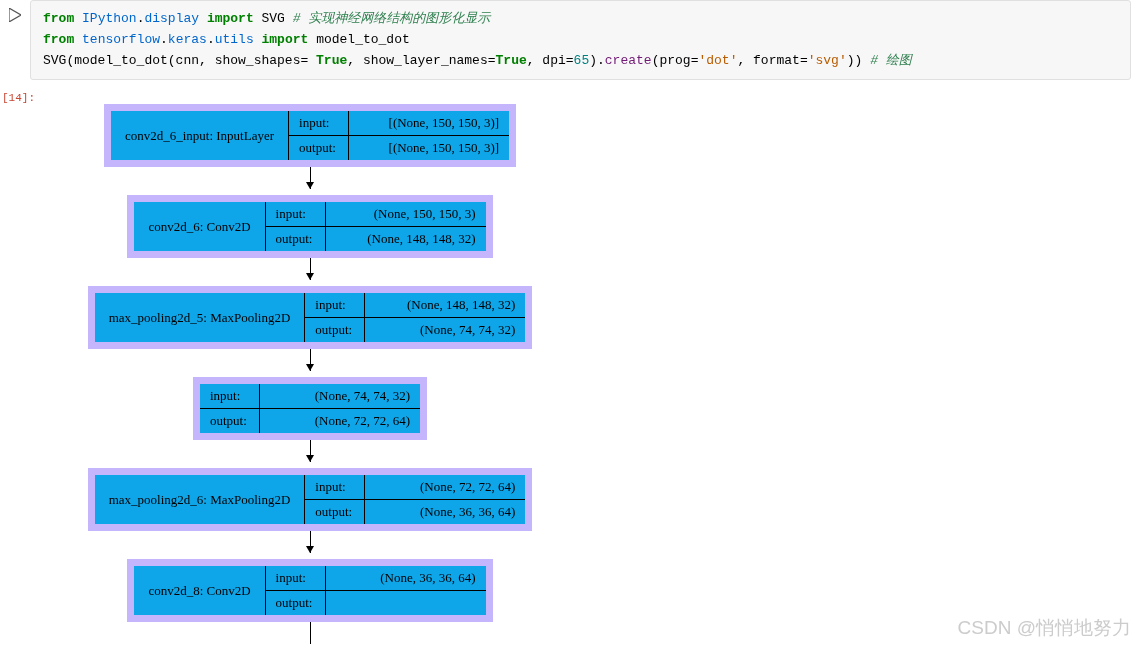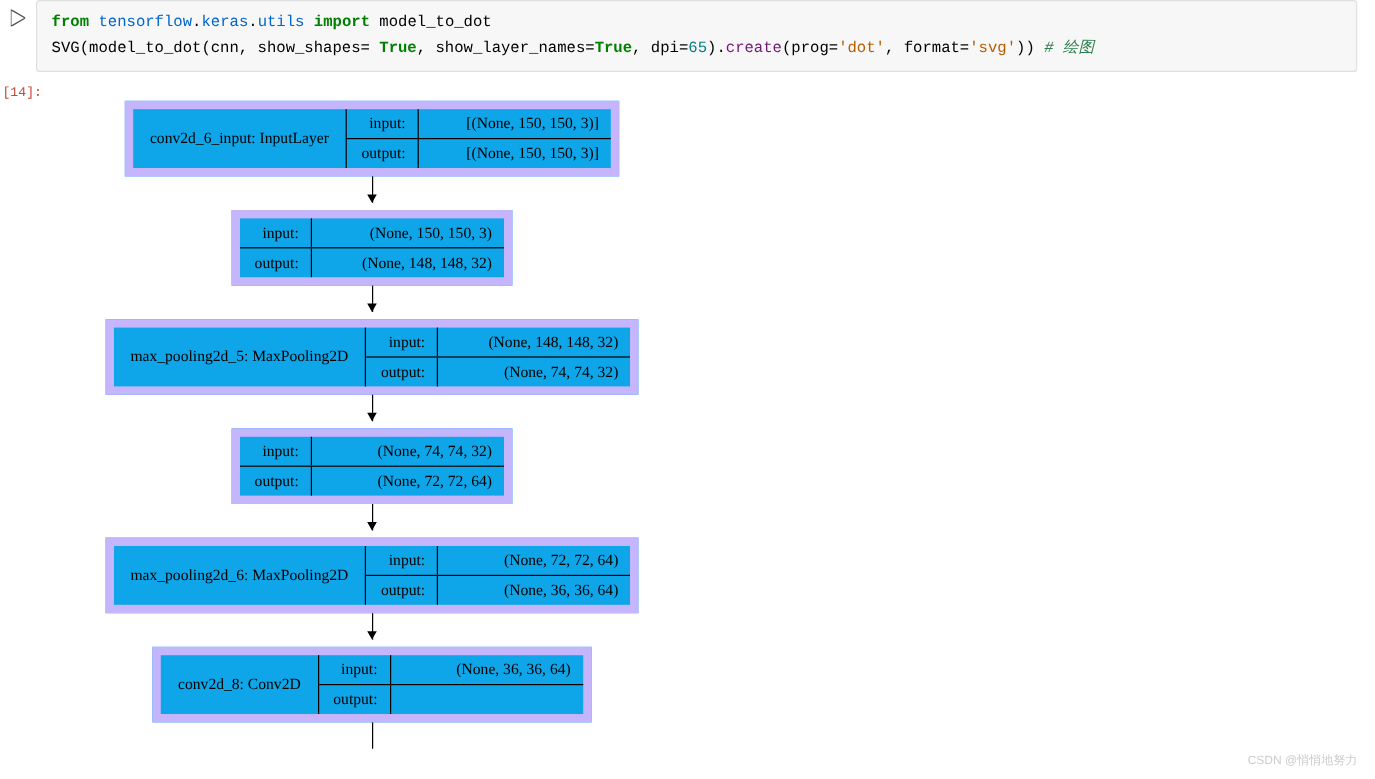--- a/index.html
+++ b/index.html
@@ -18,39 +18,40 @@
     .comment { color: #308050; font-style: italic; }
     .output-container { display: flex; flex-direction: column; }
     .output-label { width: 45px; text-align: right; padding-right: 10px; font-family: 'Courier New', monospace; font-size: 11px; color: #c74634; padding-top: 2px; flex-shrink: 0; }
     .output-content { flex: 1; padding-left: 30px; }
     .diagram { position: relative; }
     .node-box { border: 7px solid #c4b5fd; display: inline-flex; background: #0ea5e9; font-family: 'Times New Roman', serif; font-size: 13px; }
     .node-label { padding: 12px 14px; display: flex; align-items: center; border-right: 1px solid #000; }
     .node-io { display: flex; flex-direction: column; }
     .io-row { display: flex; }
     .io-row:first-child { border-bottom: 1px solid #000; }
-    .io-label { width: 60px; padding: 4px 10px; text-align: right; border-right: 1px solid #000; font-family: Liberation Serif, serif; }
+    .io-label { width: 60px; padding: 4px 10px; text-align: left; border-right: 1px solid #000; font-family: Liberation Serif, serif; }
     .io-value { width: 160px; padding: 4px 10px; text-align: right; }
     .node-wrapper { display: flex; justify-content: center; padding-left: 0; }
     .arrow-wrapper { display: flex; justify-content: center; height: 28px; position: relative; }
     .arrow-line { width: 1px; background: #000; height: 22px; position: relative; }
     .arrow-head { position: absolute; bottom: 0; left: -4px; width: 0; height: 0; border-left: 4px solid transparent; border-right: 4px solid transparent; border-top: 7px solid #000; }
-    .watermark { position: absolute; bottom: 8px; right: 15px; color: #ccc; font-size: 10px; }
+    .watermark { position: absolute; bottom: 8px; right: 15px; color: #ccc; font-size: 19px; }
     .diagram-col { width: 560px; }
   </style>
 </head>
 <body>
 
 <div class="cell-container">
   <div class="run-button">
     <svg width="12" height="14">
         <polygon points="0,0 12,7 0,14" fill="none" stroke="#555" stroke-width="1.2"></polygon>
       </svg>
   </div>
   <div class="code-cell">
+    <div class="code-line"><span class="kw">from</span> <span class="mod">IPython</span><span>.</span><span class="mod">display</span> <span class="kw">import</span> <span>SVG</span> <span class="comment"># 实现神经网络结构的图形化显示</span></div>
     <div class="code-line"><span class="kw">from</span> <span class="mod">tensorflow</span><span>.</span><span class="mod">keras</span><span>.</span><span class="mod">utils</span> <span class="kw">import</span> <span>model_to_dot</span></div>
     <div class="code-line"><span>SVG(model_to_dot(cnn, show_shapes</span><span>= </span><span class="bool">True</span><span>, show_layer_names</span><span>=</span><span class="bool">True</span><span>, dpi</span><span>=</span><span class="num">65</span><span>)</span><span>.</span><span class="func">create</span><span>(prog</span><span>=</span><span class="str">'dot'</span><span>, format</span><span>=</span><span class="str">'svg'</span><span>)) </span><span class="comment"># 绘图</span></div>
   </div>
 </div>
 
 <div class="output-container">
   <div class="output-label">[14]:</div>
   <div class="output-content">
     <div class="diagram diagram-col">
 
@@ -70,20 +71,21 @@
       </div>
         </div>
       <div class="arrow-wrapper">
           <div class="arrow-line">
             <div class="arrow-head"></div>
           </div>
         </div>
 
       <div class="node-wrapper">
           <div class="node-box">
+        <div class="node-label">conv2d_6: Conv2D</div>
         <div class="node-io">
           <div class="io-row">
                 <div class="io-label">input:</div>
                 <div class="io-value">(None, 150, 150, 3)</div>
               </div>
           <div class="io-row">
                 <div class="io-label">output:</div>
                 <div class="io-value">(None, 148, 148, 32)</div>
               </div>
         </div>

